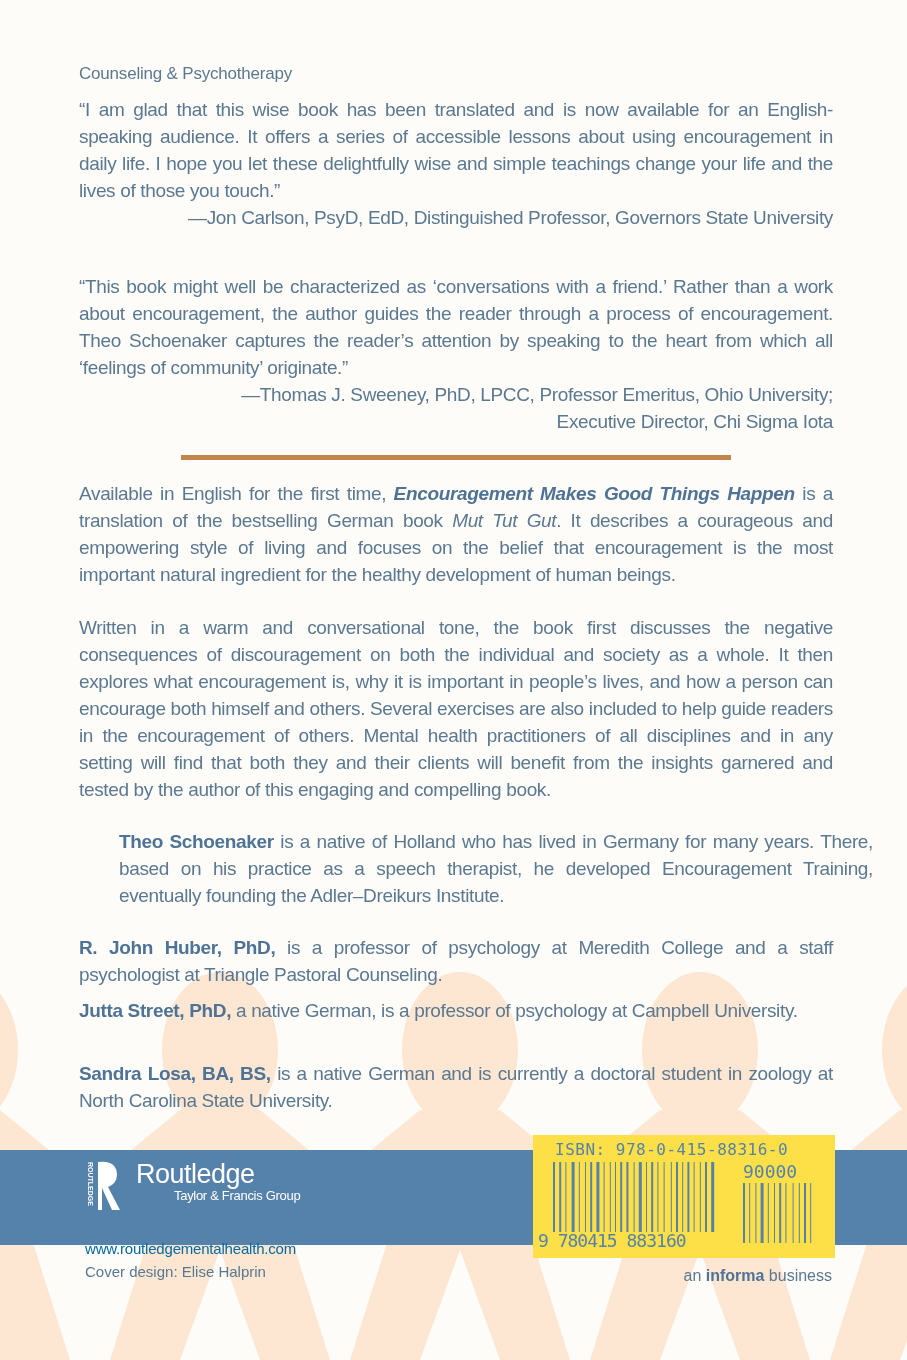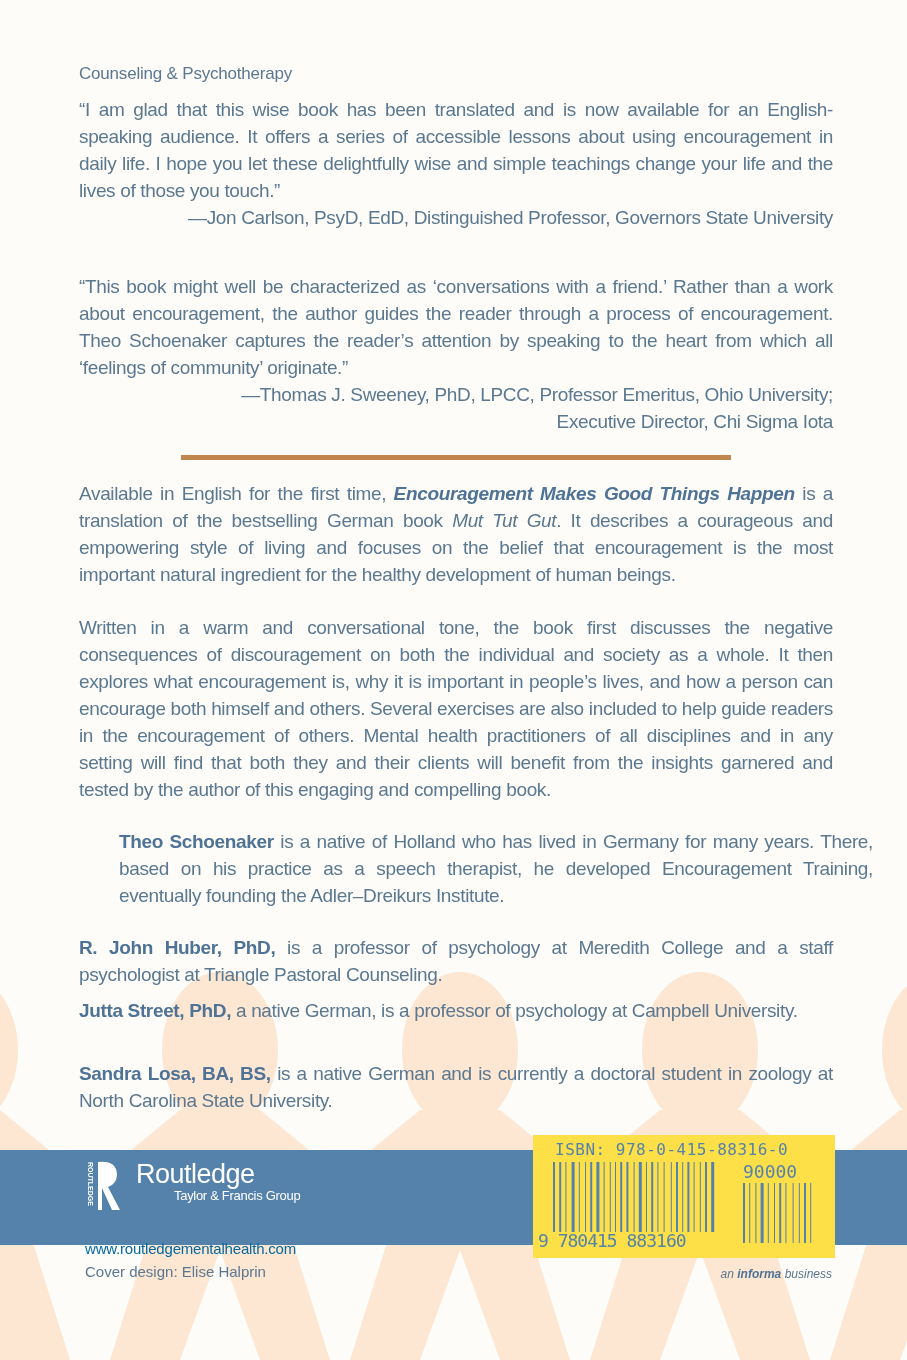--- a/index.html
+++ b/index.html
@@ -19,21 +19,21 @@
   .logo { position:absolute; left:84px; top:1160px; z-index:3; display:flex; align-items:flex-start; }
   .logo-text { color:#fff; margin-left:8px; }
   .logo-name { font-size:27px; line-height:28px; letter-spacing:-0.5px; }
   .logo-sub { font-size:13px; letter-spacing:-0.3px;margin-left:38px; }
   .url { position:absolute; left:85px; top:1220px; color:#0369a1; font-size:15px; z-index:3; letter-spacing:-0.2px;margin-top:20px; }
   .barcode-box { position:absolute; left:533px; top:1135px; width:302px; height:123px; background:#fde047; z-index:3; }
   .isbn { position:absolute; left:22px; top:5px; font-family:"DejaVu Sans Mono", monospace; font-size:16px; color:#5582ab; letter-spacing:0.5px; }
   .price { position:absolute; left:210px; top:26px; font-family:"DejaVu Sans Mono", monospace; font-size:18px; color:#5582ab; }
   .ean { position:absolute; left:5px; top:95px; font-family:"DejaVu Sans Mono", monospace; font-size:18px; color:#5582ab; letter-spacing:-1px; }
   .cover { position:absolute; left:85px; top:1263px; font-size:15px; z-index:3; color:#5a7890; }
-  .informa { position:absolute; right:75px; top:1267px; font-size:12px; z-index:3; color:#5a7890;font-style:italic; }
+  .informa { position:absolute; right:75px; top:1267px; font-size:16px; z-index:3; color:#5a7890; }
   .informa b { color:#4e7396; }
 </style>
 </head>
 <body>
 
 <svg class="bg" viewBox="0 0 907 1360" xmlns="http://www.w3.org/2000/svg">
   <g fill="#fde6d2" id="figs">
       <ellipse cx="-40" cy="1050" rx="58" ry="78"></ellipse>
       <path d="M-80 1110 L0 1110 L110 1200 L80 1230 L10 1170 L70 1360 L0 1360 L-40 1250 L-80 1360 L-150 1360 L-90 1170 L-160 1230 L-190 1200 Z"></path>
       <ellipse cx="220" cy="1050" rx="58" ry="78"></ellipse>

